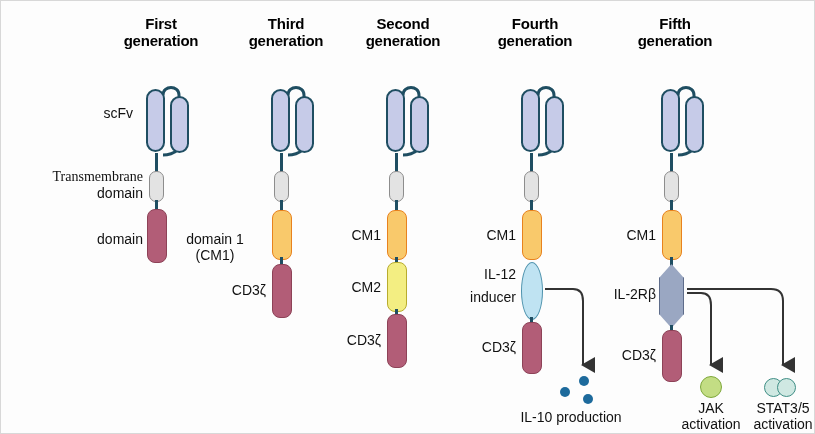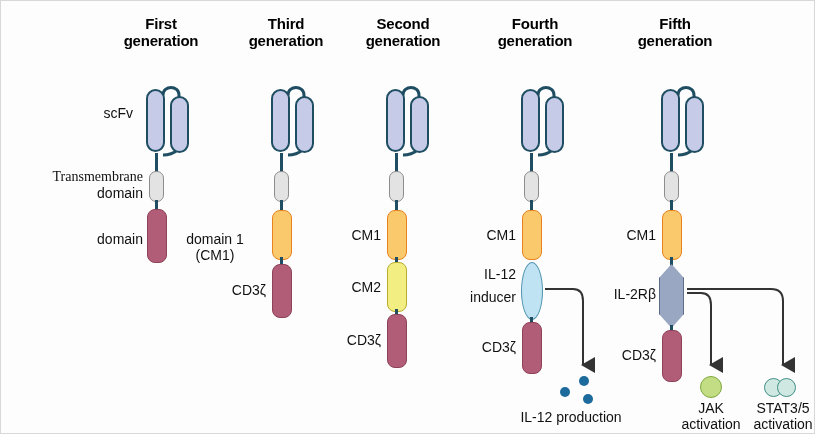--- a/index.html
+++ b/index.html
@@ -232,21 +232,21 @@
     <path d="M544 288 L572 288 Q582 288 582 300 L582 364" fill="none" stroke="#333" stroke-width="2" marker-end="url(#ah)"></path>
 
     <path d="M686 292 L700 292 Q710 292 710 304 L710 364" fill="none" stroke="#333" stroke-width="2" marker-end="url(#ah)"></path>
 
     <path d="M686 288 L770 288 Q782 288 782 300 L782 364" fill="none" stroke="#333" stroke-width="2" marker-end="url(#ah)"></path>
   </svg>
 
   <div class="dot" style="left:578px;top:375px;width:10px;height:10px;"></div>
   <div class="dot" style="left:559px;top:386px;width:10px;height:10px;"></div>
   <div class="dot" style="left:582px;top:393px;width:10px;height:10px;"></div>
-  <div class="lab c" style="left:490px;top:408px;width:160px;">IL-12 production</div>
+  <div class="lab c" style="left:490px;top:408px;width:160px;">IL-10 production</div>
 
   <div class="circ jak" style="left:699px;top:375px;"></div>
   <div class="lab c" style="left:672px;top:399px;width:76px;">JAK</div>
   <div class="lab c" style="left:662px;top:415px;width:96px;">activation</div>
 
   <div class="circ stat" style="left:763px;top:377px;"></div>
   <div class="circ stat" style="left:776px;top:377px;"></div>
   <div class="lab c" style="left:737px;top:399px;width:90px;">STAT3/5</div>
   <div class="lab c" style="left:732px;top:415px;width:100px;">activation</div>
 

